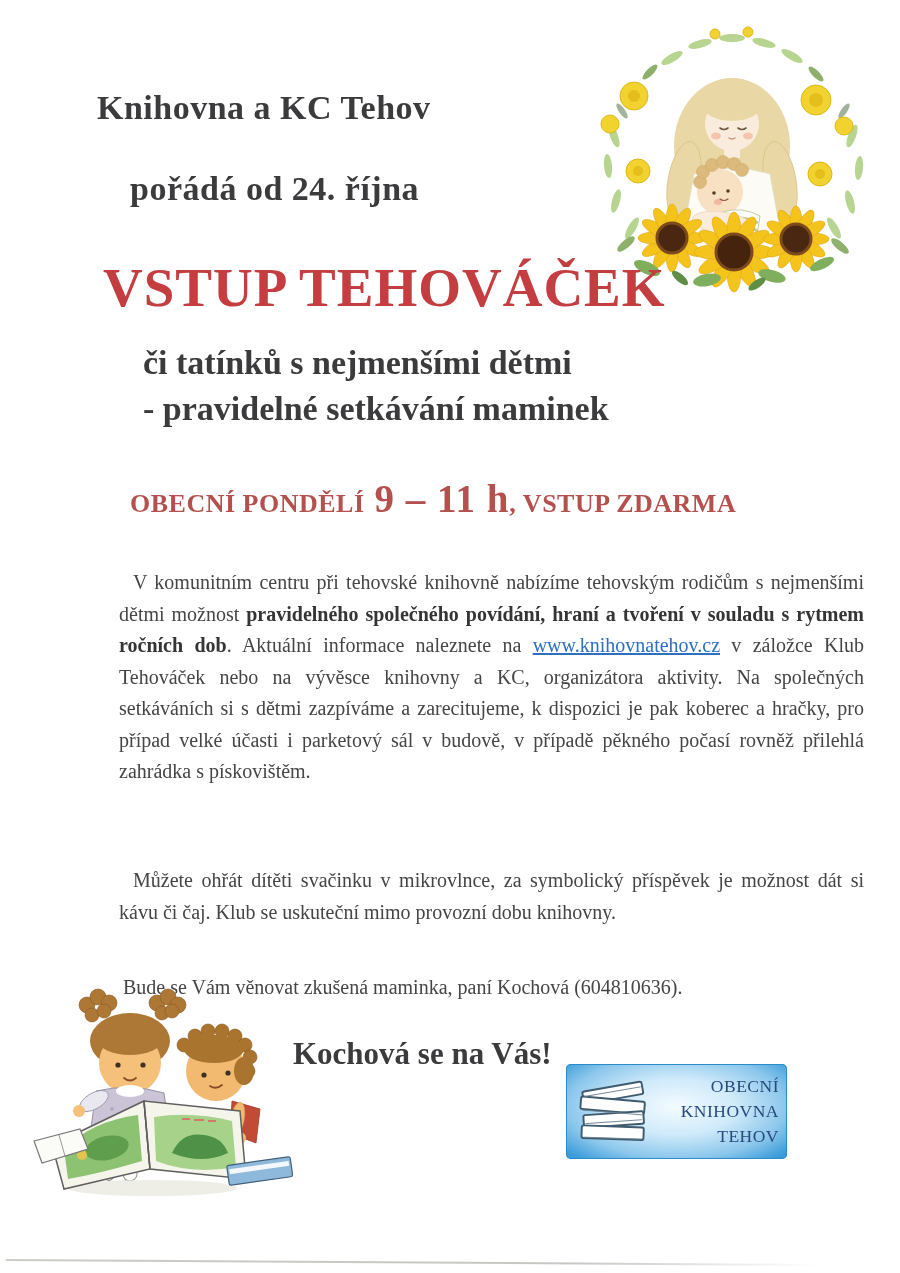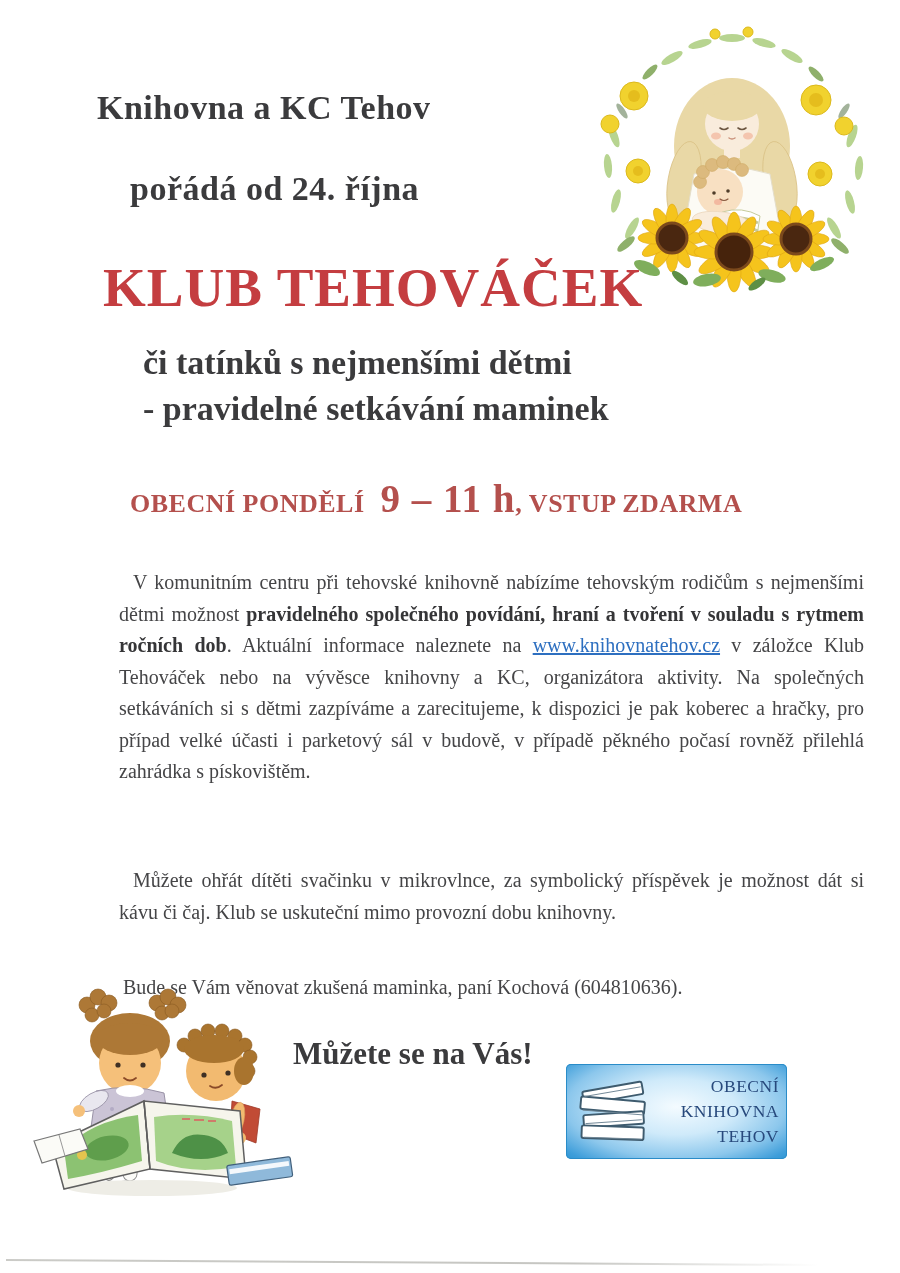--- a/index.html
+++ b/index.html
@@ -15,21 +15,21 @@
 
   .title { position:absolute; left:103px; top:256px; font-size:55px;
     font-weight:700; color:#c43d40; letter-spacing:1px; }
 
   .subtitle { position:absolute; left:143px; top:340px; font-size:34px;
     font-weight:700; color:#3b3b3d; line-height:46px; }
 
   .schedule { position:absolute; left:130px; top:476px; display:flex;
     align-items:baseline; color:#b4504d; font-weight:700; white-space:pre; }
   .schedule .sm { font-size:26px; letter-spacing:0.5px; }
-  .schedule .big { font-size:39px; margin-left:16px; letter-spacing:1px;text-align:center; }
+  .schedule .big { font-size:39px; margin-left:10px; letter-spacing:1px;text-align:center; }
 
   
   .body-text { position:absolute; left:85px; width:745px; color:#454547;
     font-size:20px; line-height:31.5px; text-align:justify;margin-left:34px; }
   #p1 { top:547px; text-indent:14px; }
   #p2 { top:845px; text-indent:14px; }
   #p3 { top:952px; text-indent:4px; text-align:left; }
   .bold-run { font-weight:700; color:#353537; }
   .link { color:#2d6fc0; text-decoration:underline; cursor:pointer; }
 
@@ -202,21 +202,21 @@
         <ellipse cx="200" cy="260" rx="14" ry="6" transform="rotate(15 200 260)"></ellipse>
         <ellipse cx="250" cy="248" rx="13" ry="5" transform="rotate(-25 250 248)"></ellipse>
       </g>
       <g fill="#5e8f45">
         <ellipse cx="108" cy="262" rx="10" ry="4" transform="rotate(40 108 262)"></ellipse>
         <ellipse cx="185" cy="268" rx="10" ry="4" transform="rotate(-35 185 268)"></ellipse>
       </g>
     </svg>
   </div>
 
-  <div class="title">KLUB TEHOVÁČEK</div>
+  <div class="title">VSTUP TEHOVÁČEK</div>
 
   <div class="subtitle">
     <div>či tatínků s nejmenšími dětmi</div>
     <div>- pravidelné setkávání maminek</div>
   </div>
 
   <div class="schedule">
     <span class="sm">OBECNÍ PONDĚLÍ</span>
     <span class="big">9 – 11 h</span>
     <span class="sm">, VSTUP ZDARMA</span>
@@ -300,21 +300,21 @@
 
       <path d="M2,158 L48,146 L56,166 L10,180 Z" fill="#fbfbf7" stroke="#777777" stroke-width="1.2"></path>
       <path d="M27,152 L33,173" stroke="#999999" stroke-width="1"></path>
       <g transform="rotate(-8 228 190)">
         <rect x="196" y="178" width="64" height="20" rx="2" fill="#8fb9da" stroke="#41607c" stroke-width="1.2"></rect>
         <rect x="198" y="182" width="60" height="5" fill="#ffffff" opacity="0.9"></rect>
       </g>
     </svg>
   </div>
 
-  <div class="closing">Můžete se na Vás!</div>
+  <div class="closing">Kochová se na Vás!</div>
 
   <div class="logo">
     <div class="logo-books">
       <svg viewBox="0 0 95 82">
         <g fill="#ffffff" stroke="#3e5b6e" stroke-width="2" stroke-linejoin="round">
           <g transform="rotate(-10 47 20)">
               <rect x="12" y="14" width="62" height="13" rx="2"></rect>
             </g>
           <g transform="rotate(5 47 34)">
               <rect x="10" y="28" width="66" height="13" rx="2"></rect>

